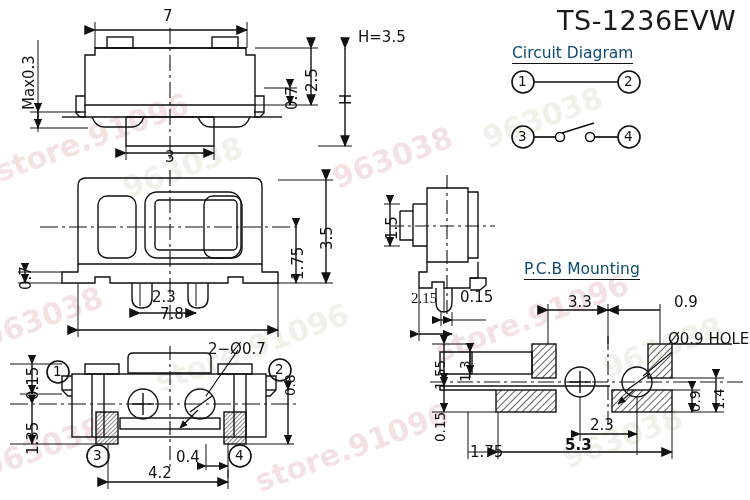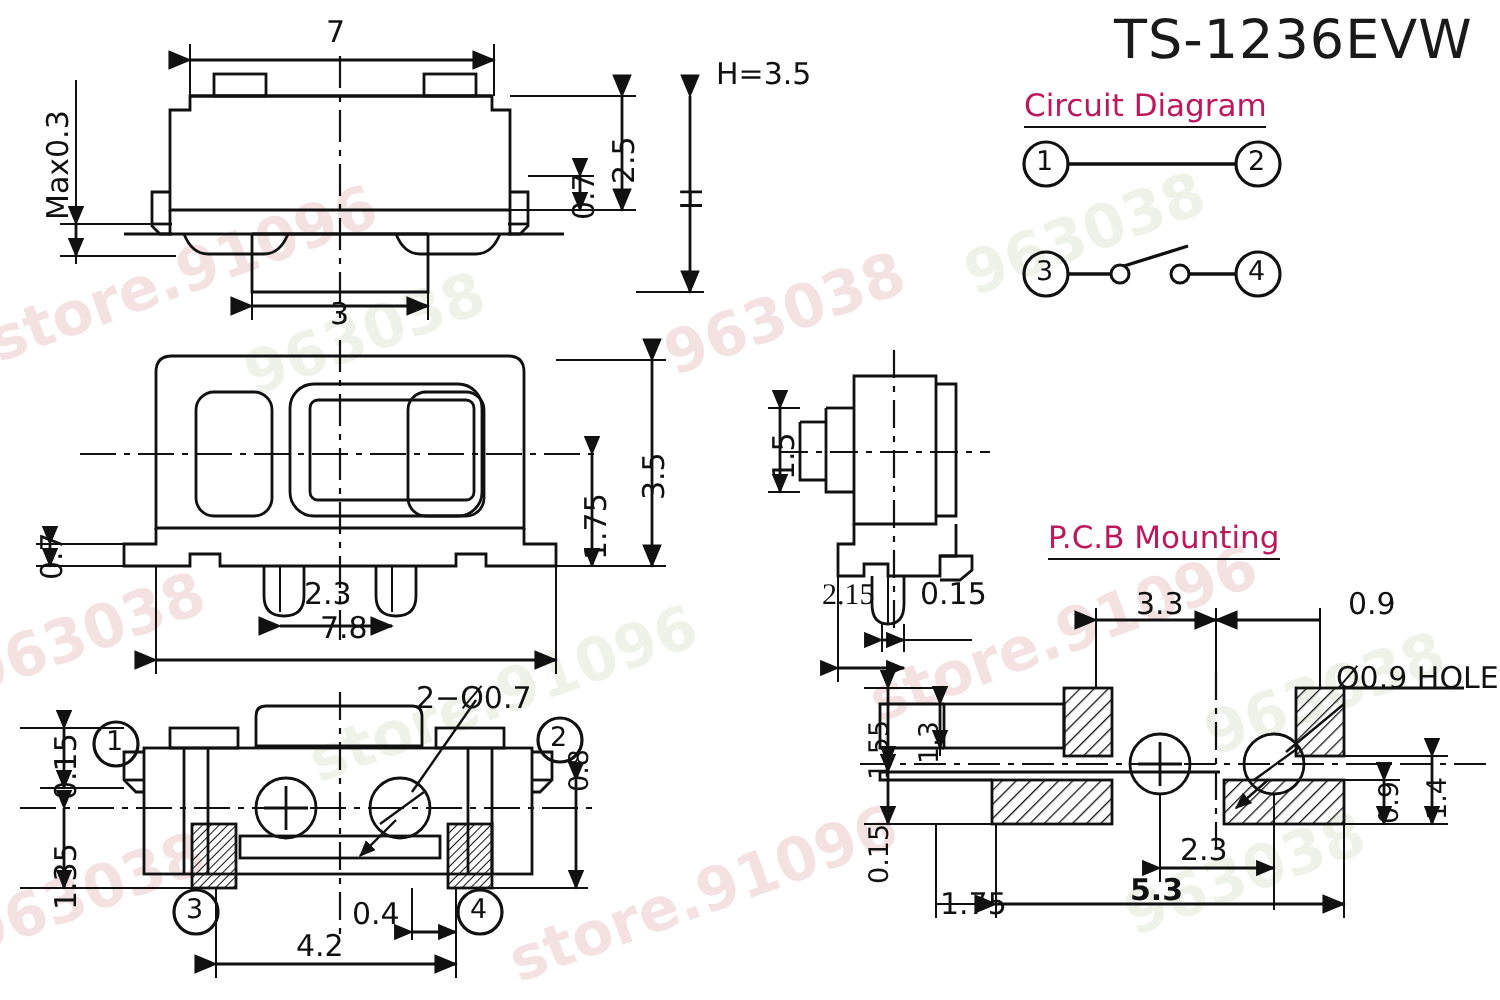--- a/index.html
+++ b/index.html
@@ -1,21 +1,21 @@
 <!DOCTYPE html>
 <html><head>
 <meta charset="utf-8">
 <style>
   html,body{margin:0;padding:0;background:#ffffff;}
   body{width:750px;height:500px;position:relative;overflow:hidden;
        font-family:"DejaVu Sans","Liberation Sans",sans-serif;color:#111;}
   #sheet{position:absolute;left:0;top:0;width:750px;height:500px;}
   svg{position:absolute;left:0;top:0;}
   .ttl{position:absolute;font-size:27px;letter-spacing:.5px;color:#1a1a1a;white-space:nowrap;}
-  .hdr{position:absolute;font-size:15.5px;white-space:nowrap;color:#be185d;}
+  .hdr{position:absolute;font-size:15.5px;white-space:nowrap;color:#0c4a6e;}
   .hdr.u{border-bottom:1.6px solid #111;padding-bottom:1px;}
   .dim{position:absolute;font-size:15px;white-space:nowrap;color:#111;}
   .dim.s{font-size:13.5px;}
   .rot{transform:rotate(-90deg);transform-origin:left top;}
   .wm{position:absolute;font-size:30px;font-weight:bold;color:#f3dede;
       opacity:.85;transform:rotate(-20deg);white-space:nowrap;pointer-events:none;}
   .wm2{color:#ecf0e4;}
 </style>
 </head>
 <body>

